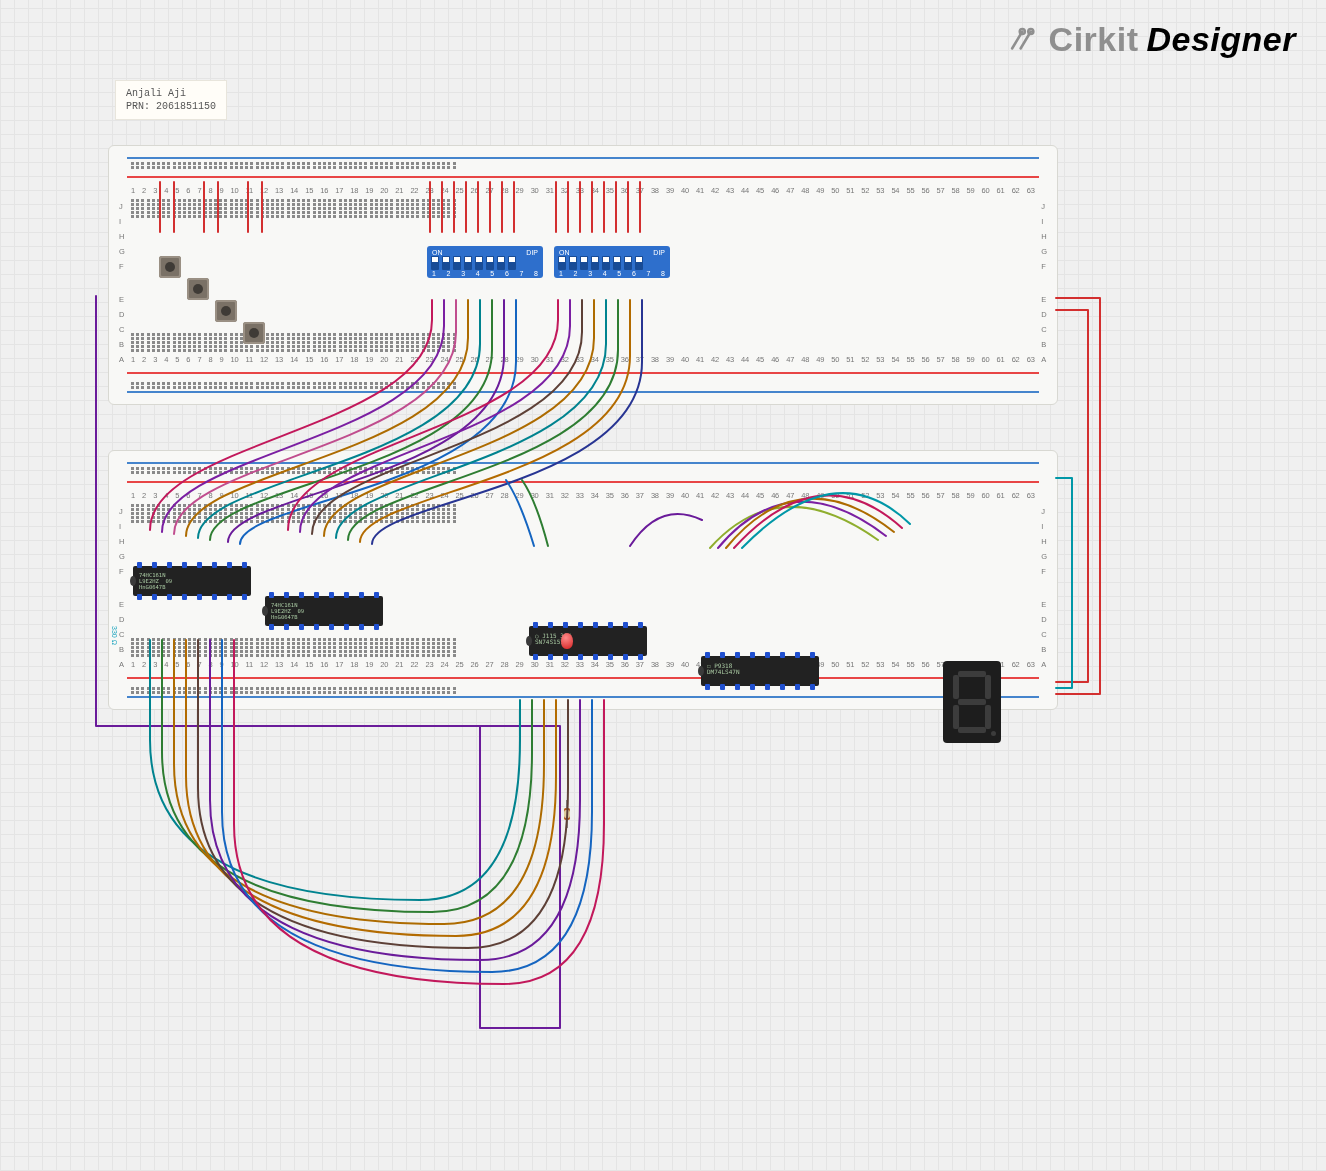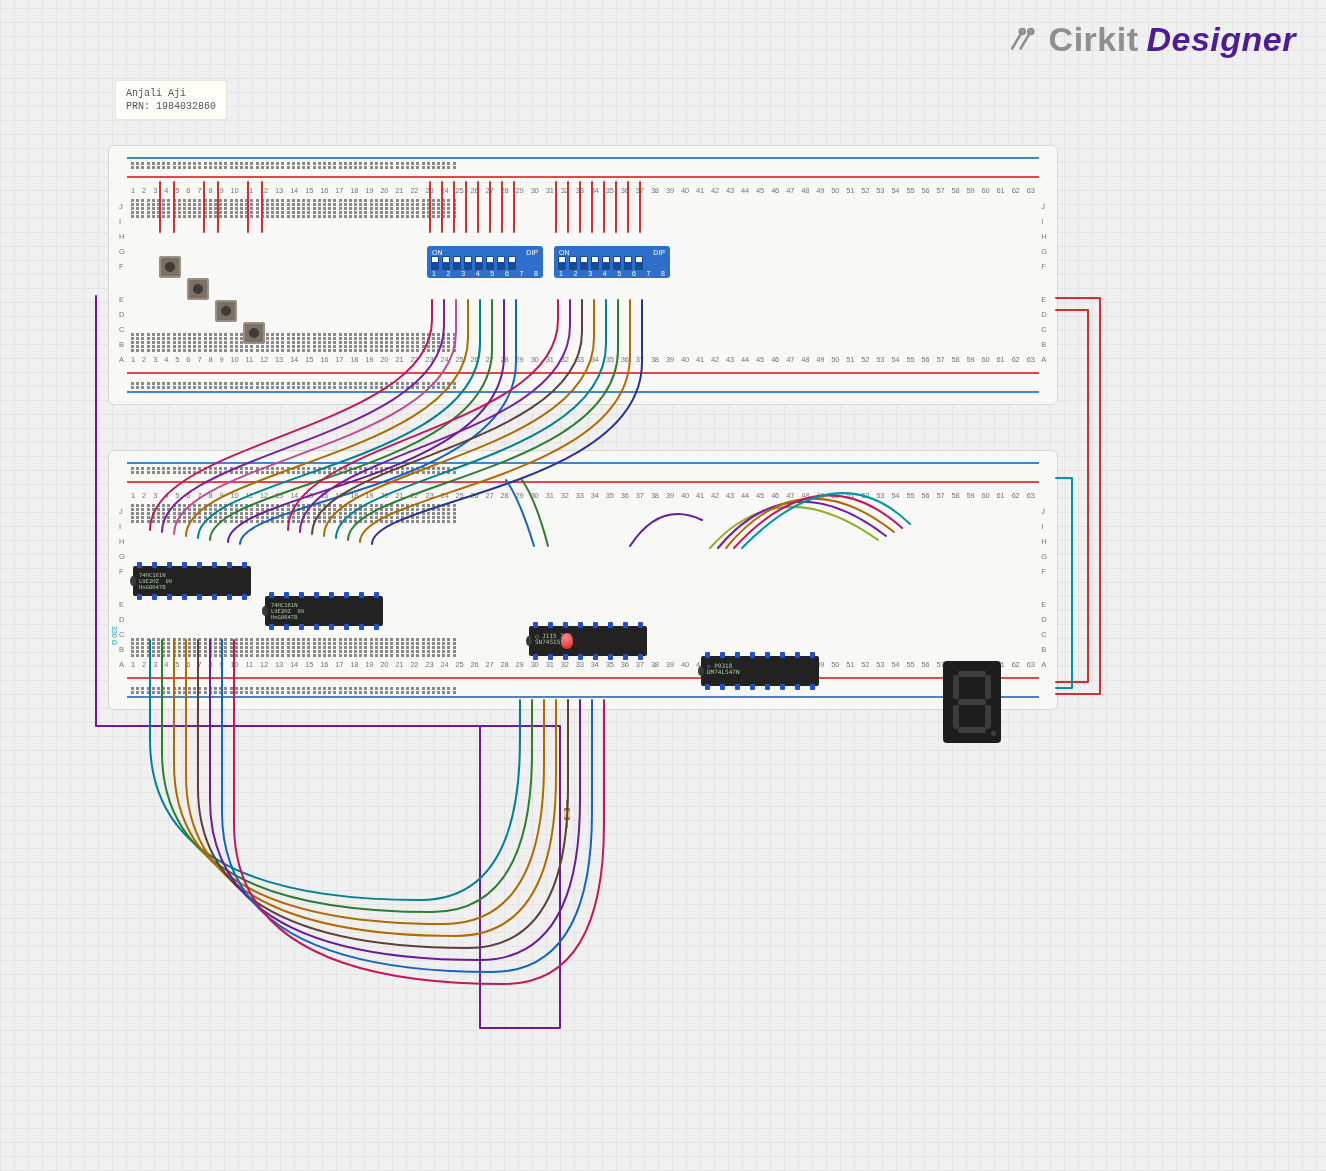--- a/index.html
+++ b/index.html
@@ -21,21 +21,21 @@
     top: 20px;
     right: 30px;
     font-size: 34px;
     font-weight: 600;
     color: #8f8f8f;
     letter-spacing: 0.5px;
     display:flex;
     align-items:center;
     gap:8px;
   }
-  .logo .des { font-style: italic; font-weight:600; color:#4c1d95; }
+  .logo .des { font-style: italic; font-weight:600; color:#000000; }
   .logo svg { width:34px; height:34px; }
 
   
   .label-card {
     position: absolute;
     top: 80px;
     left: 115px;
     background: #fffdf8;
     border: 1px solid #e8e5dc;
     padding: 6px 10px;
@@ -169,21 +169,21 @@
       <circle cx="18" cy="10" r="3"></circle>
         <circle cx="28" cy="10" r="3"></circle>
     </g>
   </svg>
   <span>Cirkit</span>
   <span class="des">Designer</span>
 </div>
 
 <div class="label-card">
   <div>Anjali Aji</div>
-  <div>PRN: 1984032860</div>
+  <div>PRN: 2061851150</div>
 </div>
 
 <div class="bb top">
   <div class="rail blue rail-t-b"></div>
   <div class="rail red rail-t-r"></div>
   <div class="rail red rail-b-r"></div>
   <div class="rail blue rail-b-b"></div>
 
   <div class="colnums t1" id="cn-top-1">
       <span>1</span>

